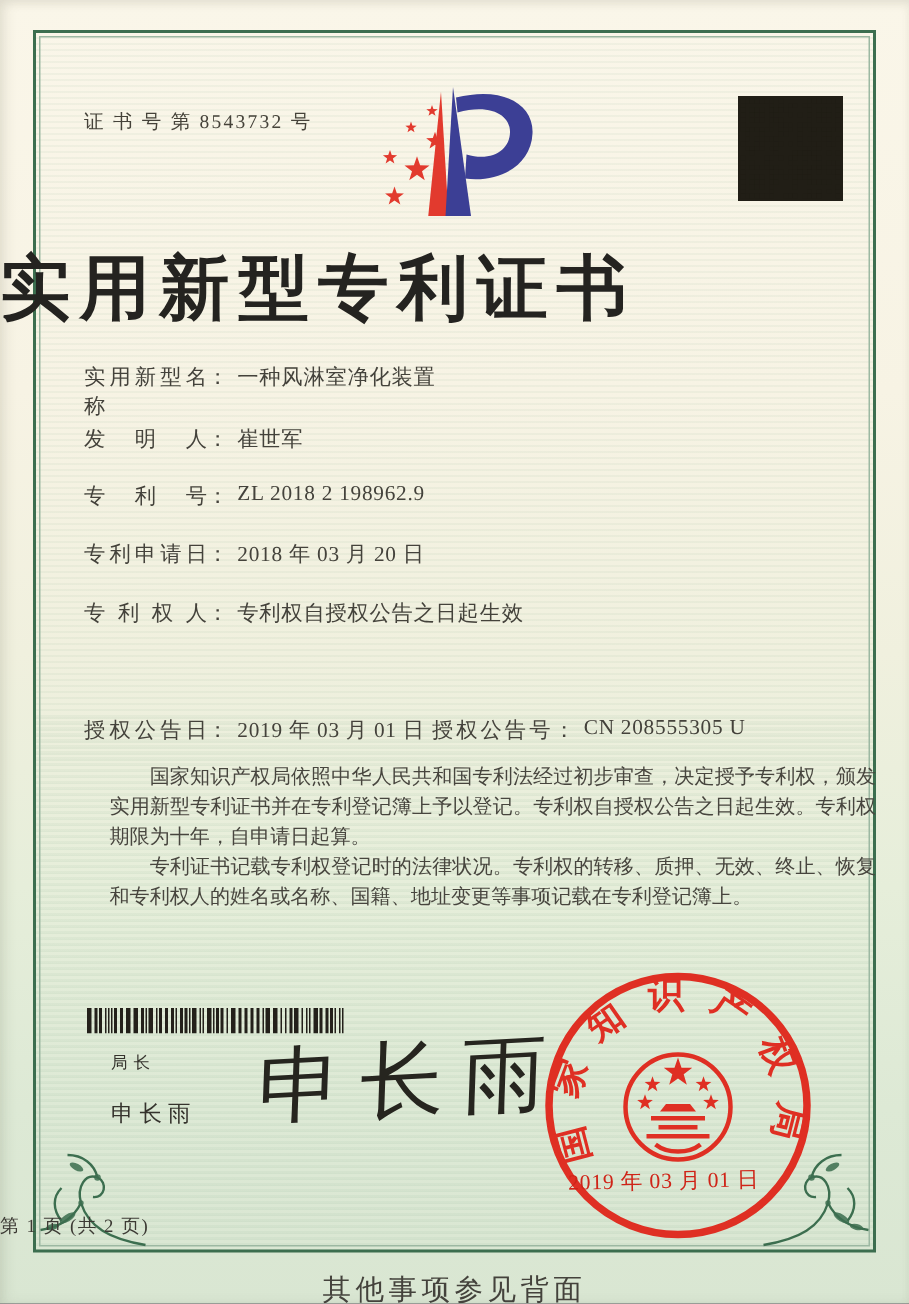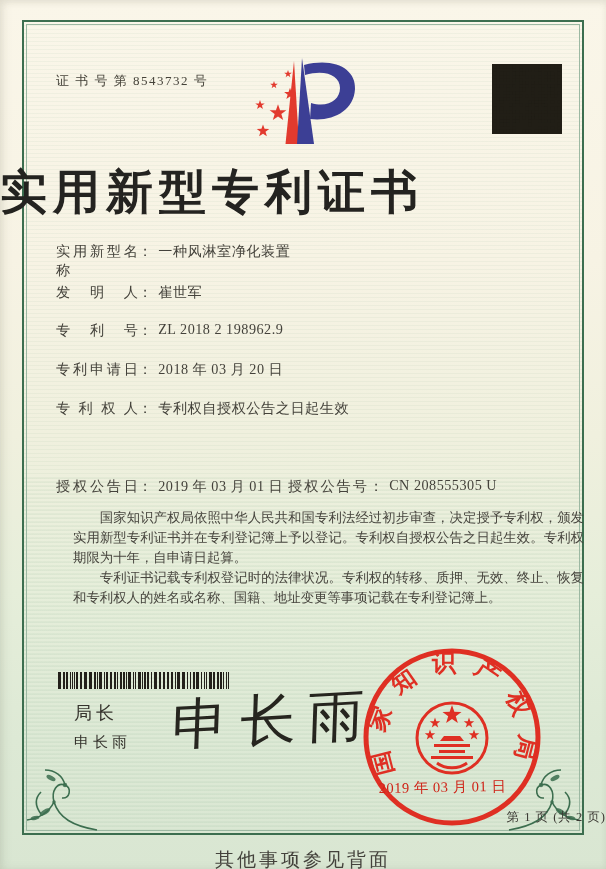--- a/index.html
+++ b/index.html
@@ -29,27 +29,27 @@
   .flabel{display:inline-block;width:82px;text-align:justify;text-align-last:justify;vertical-align:top;}
   .colon{display:inline-block;vertical-align:top;}
   .fvalue{display:inline-block;margin-left:6px;vertical-align:top;letter-spacing:.5px;}
   .fvalue.addr{width:352px;line-height:21px;word-break:break-all;}
   .pair2{position:absolute;left:232px;top:0;}
   .pair2 .l2{letter-spacing:2px;}
   .paras{position:absolute;left:57px;top:508px;width:511px;font-size:13.4px;line-height:20px;text-align:justify;color:#47453e;margin-left:16px;}
   .paras p{margin:0;text-indent:2em;}
   .barcode{position:absolute;left:58px;top:672px;}
   .barcode rect{fill:#23201a;}
-  .sig-role{position:absolute;left:74px;top:701px;font-size:18px;letter-spacing:4px;color:#35332d;}
+  .sig-role{position:absolute;left:74px;top:701px;font-size:11px;letter-spacing:4px;color:#35332d;}
   .sig-name{position:absolute;left:74px;top:733px;font-size:15px;letter-spacing:4px;color:#35332d;}
   .autograph{position:absolute;left:172px;top:683px;font-size:56px;letter-spacing:12px;color:#26251f;
     transform:rotate(-3deg) skewX(-5deg);font-weight:500;white-space:nowrap;}
   .seal{position:absolute;left:361px;top:646px;}
   .seal-date{position:absolute;left:360px;top:778px;width:165px;text-align:center;font-size:14.5px;color:#cf2418;letter-spacing:.5px;transform:rotate(-1deg);}
-  .page-info{position:absolute;left:0;right:0;top:809px;text-align:right;font-size:12.5px;letter-spacing:1px;color:#3c3a34;}
+  .page-info{position:absolute;left:0;right:0;top:809px;text-align:left;font-size:12.5px;letter-spacing:1px;color:#3c3a34;}
   .back-note{position:absolute;left:0;right:0;top:847px;text-align:center;font-size:19px;letter-spacing:3px;color:#44423c;}
 </style>
 </head>
 <body>
 
 <div class="page">
 
   <div class="guilloche"></div>
   <div class="guilloche lower"></div>
   <div class="frame-outer"></div>

